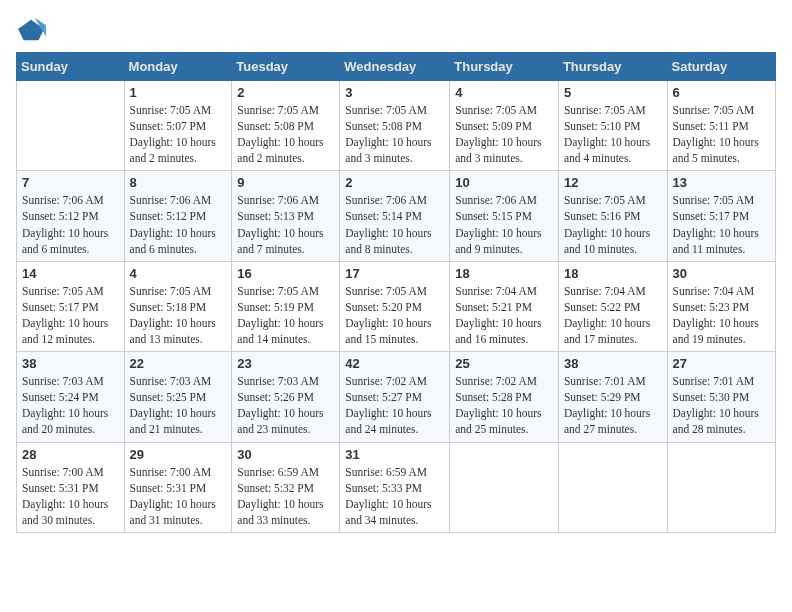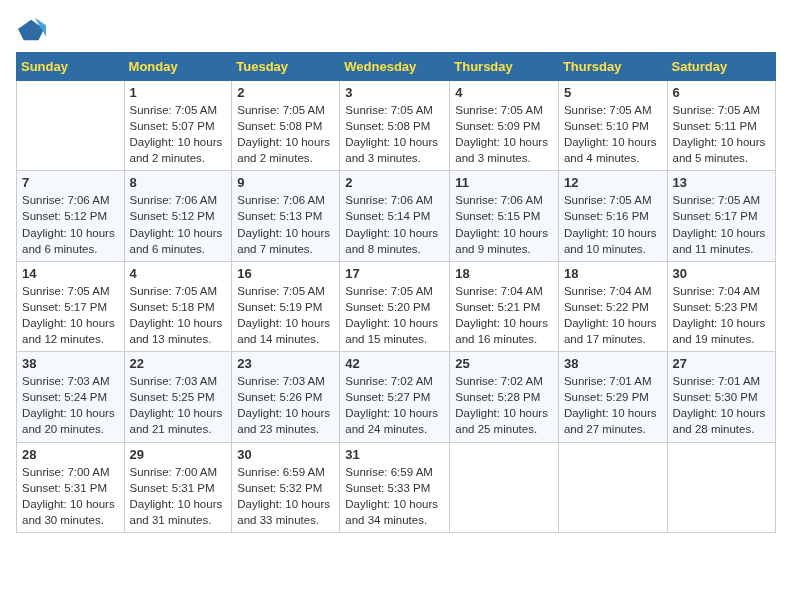--- a/index.html
+++ b/index.html
@@ -46,21 +46,21 @@
       font-size: 15px;
       color: #555;
     }
     table {
       width: 100%;
       border-collapse: collapse;
       font-size: 11.5px;
     }
     thead tr th {
       background-color: #2e6da4;
-      color: #fde047;
+      color: #e5e5e5;
       padding: 6px 4px;
       text-align: left;
       font-size: 13px;
       border: 1px solid #2e6da4;
     }
     tbody tr td {
       border: 1px solid #ccc;
       vertical-align: top;
       padding: 4px 5px;
       min-height: 80px;
@@ -74,20 +74,21 @@
     }
     .day-num {
       font-size: 13px;
       font-weight: bold;
       color: #333;
       margin-bottom: 2px;
     }
     .day-info {
       color: #333;
       line-height: 1.4;
+      font-family: Liberation Serif, serif;
     }
     .empty-cell {
       background-color: #fff !important;
     }
   </style>
 </head>
 <body>
 
 <div class="header">
   <div class="logo">
@@ -158,21 +159,21 @@
         </td>
         <td>
           <div class="day-num">9</div>
           <div class="day-info">Sunrise: 7:06 AM<br>Sunset: 5:13 PM<br>Daylight: 10 hours<br>and 7 minutes.</div>
         </td>
         <td>
           <div class="day-num">2</div>
           <div class="day-info">Sunrise: 7:06 AM<br>Sunset: 5:14 PM<br>Daylight: 10 hours<br>and 8 minutes.</div>
         </td>
         <td>
-          <div class="day-num">11</div>
+          <div class="day-num">10</div>
           <div class="day-info">Sunrise: 7:06 AM<br>Sunset: 5:15 PM<br>Daylight: 10 hours<br>and 9 minutes.</div>
         </td>
         <td>
           <div class="day-num">12</div>
           <div class="day-info">Sunrise: 7:05 AM<br>Sunset: 5:16 PM<br>Daylight: 10 hours<br>and 10 minutes.</div>
         </td>
         <td>
           <div class="day-num">13</div>
           <div class="day-info">Sunrise: 7:05 AM<br>Sunset: 5:17 PM<br>Daylight: 10 hours<br>and 11 minutes.</div>
         </td>

